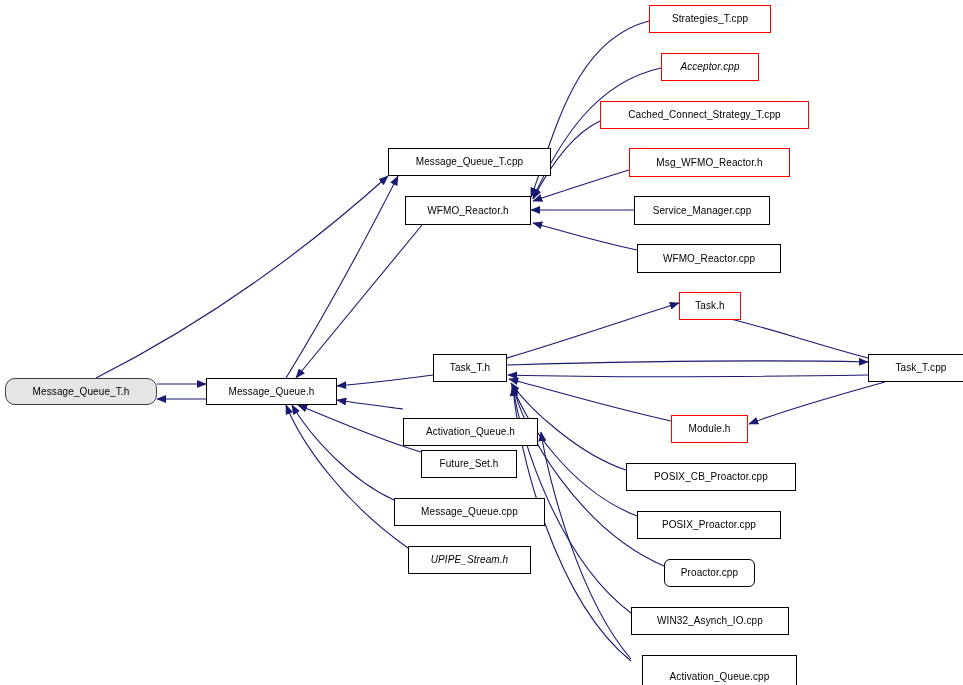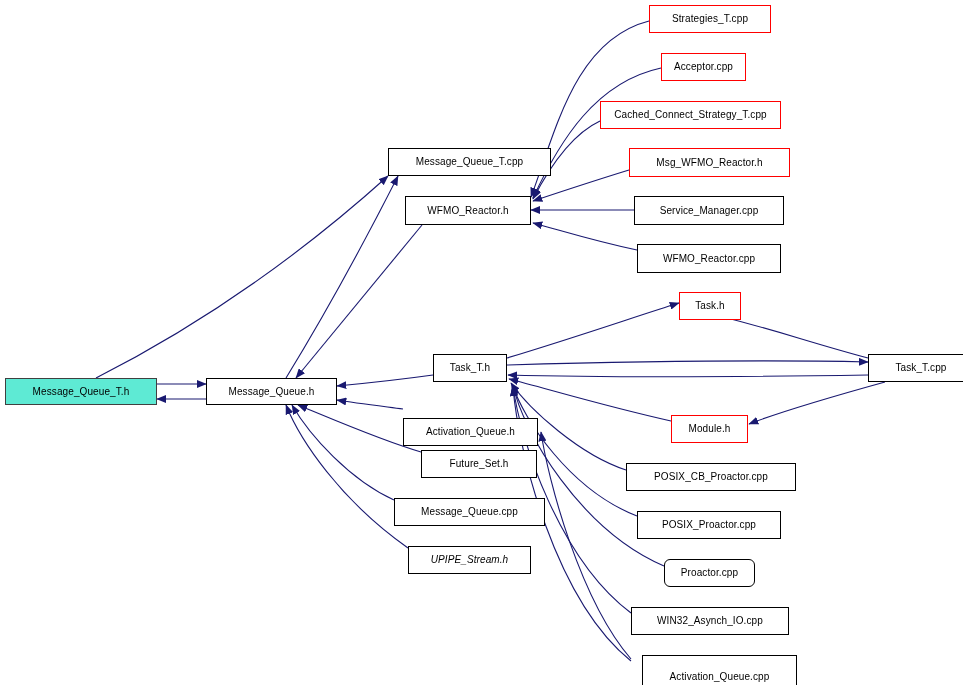--- a/index.html
+++ b/index.html
@@ -26,21 +26,21 @@
     justify-content:center;
     background:#ffffff;
     border:1px solid #000000;
     font-size:10px;
     line-height:1;
     color:#000000;
     white-space:nowrap;
     letter-spacing:0.1px;
   }
   .node.red{border-color:#ff0000;}
-  .node.current{background:#5eead4;border-color:#404040;}
+  .node.current{background:#e5e5e5;border-color:#404040;border-radius:10px;}
   .node .lbl{display:block;}
 </style>
 </head>
 <body>
 
 <div id="graph">
   <svg id="edges" viewBox="0 0 963 685" width="963" height="685" xmlns="http://www.w3.org/2000/svg">
     <defs>
       <marker id="ah" markerWidth="10" markerHeight="8" refX="9.3" refY="4" orient="auto" markerUnits="userSpaceOnUse">
         <path d="M0,0 L10,4 L0,8 Z" fill="#191970"></path>
@@ -86,51 +86,51 @@
       </div>
       <div class="node" style="left: 388px; top: 148px; width: 163px; height: 28px;">
         <span class="lbl">Message_Queue_T.cpp</span>
       </div>
       <div class="node" style="left: 405px; top: 196px; width: 126px; height: 29px;">
         <span class="lbl">WFMO_Reactor.h</span>
       </div>
       <div class="node red" style="left: 649px; top: 5px; width: 122px; height: 28px;">
         <span class="lbl">Strategies_T.cpp</span>
       </div>
-      <div class="node red" style="left: 661px; top: 53px; width: 85px; height: 28px;">
+      <div class="node red" style="left: 661px; top: 53px; width: 98px; height: 28px; font-style: italic;">
         <span class="lbl">Acceptor.cpp</span>
       </div>
-      <div class="node red" style="left: 600px; top: 101px; width: 181px; height: 28px;">
+      <div class="node red" style="left: 600px; top: 101px; width: 209px; height: 28px;">
         <span class="lbl">Cached_Connect_Strategy_T.cpp</span>
       </div>
       <div class="node red" style="left: 629px; top: 148px; width: 161px; height: 29px;">
         <span class="lbl">Msg_WFMO_Reactor.h</span>
       </div>
-      <div class="node" style="left: 634px; top: 196px; width: 150px; height: 29px;">
+      <div class="node" style="left: 634px; top: 196px; width: 136px; height: 29px;">
         <span class="lbl">Service_Manager.cpp</span>
       </div>
       <div class="node" style="left: 637px; top: 244px; width: 144px; height: 29px;">
         <span class="lbl">WFMO_Reactor.cpp</span>
       </div>
       <div class="node red" style="left: 679px; top: 292px; width: 62px; height: 28px;">
         <span class="lbl">Task.h</span>
       </div>
       <div class="node" style="left: 433px; top: 354px; width: 74px; height: 28px;">
         <span class="lbl">Task_T.h</span>
       </div>
       <div class="node" style="left: 868px; top: 354px; width: 106px; height: 28px;">
         <span class="lbl">Task_T.cpp</span>
       </div>
       <div class="node red" style="left: 671px; top: 415px; width: 77px; height: 28px;">
         <span class="lbl">Module.h</span>
       </div>
       <div class="node" style="left: 403px; top: 402px; width: 135px; height: 28px; margin-top: 16px;">
         <span class="lbl">Activation_Queue.h</span>
       </div>
-      <div class="node" style="left: 421px; top: 450px; width: 116px; height: 28px;">
+      <div class="node" style="left: 421px; top: 450px; width: 96px; height: 28px;">
         <span class="lbl">Future_Set.h</span>
       </div>
       <div class="node" style="left: 394px; top: 498px; width: 151px; height: 28px;">
         <span class="lbl">Message_Queue.cpp</span>
       </div>
       <div class="node" style="left: 408px; top: 546px; width: 123px; height: 28px; font-style: italic;">
         <span class="lbl">UPIPE_Stream.h</span>
       </div>
       <div class="node" style="left: 626px; top: 463px; width: 170px; height: 28px;">
         <span class="lbl">POSIX_CB_Proactor.cpp</span>

